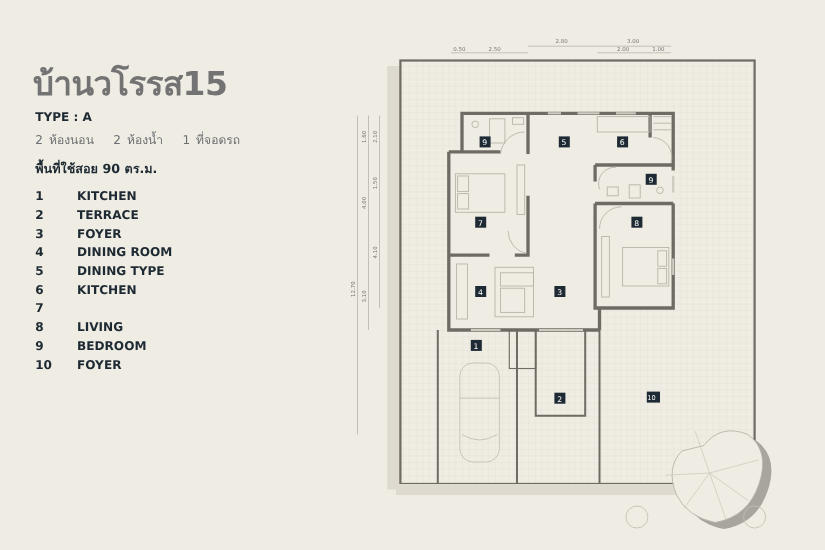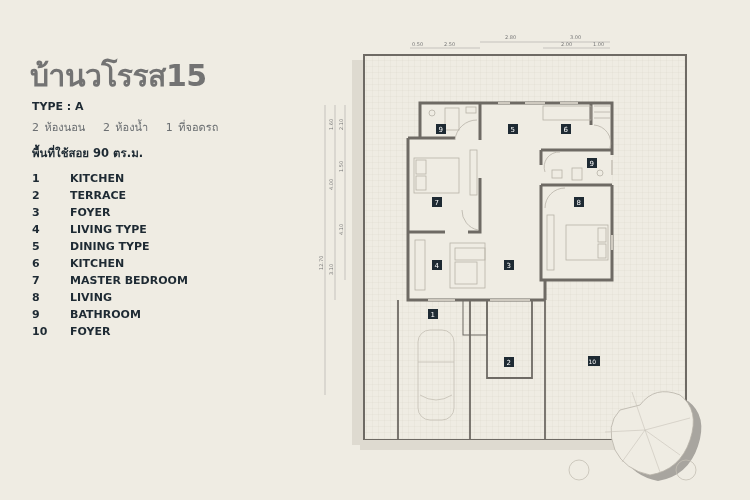--- a/index.html
+++ b/index.html
@@ -36,41 +36,40 @@
   <div class="row">
       <span class="num">2</span>
       <span>TERRACE</span>
     </div>
   <div class="row">
       <span class="num">3</span>
       <span>FOYER</span>
     </div>
   <div class="row">
       <span class="num">4</span>
-      <span>LIVING TYPE</span>
+      <span>DINING ROOM</span>
     </div>
   <div class="row">
       <span class="num">5</span>
       <span>DINING TYPE</span>
     </div>
   <div class="row">
       <span class="num">6</span>
       <span>KITCHEN</span>
     </div>
   <div class="row">
       <span class="num">7</span>
-      <span>MASTER BEDROOM</span>
     </div>
   <div class="row">
       <span class="num">8</span>
       <span>LIVING</span>
     </div>
   <div class="row">
       <span class="num">9</span>
-      <span>BATHROOM</span>
+      <span>BEDROOM</span>
     </div>
   <div class="row">
       <span class="num">10</span>
       <span>FOYER</span>
     </div>
 </div>
 
 <svg width="750" height="500" viewBox="0 0 750 500">
   <defs>
     <pattern id="grid" width="6" height="6" patternUnits="userSpaceOnUse">

